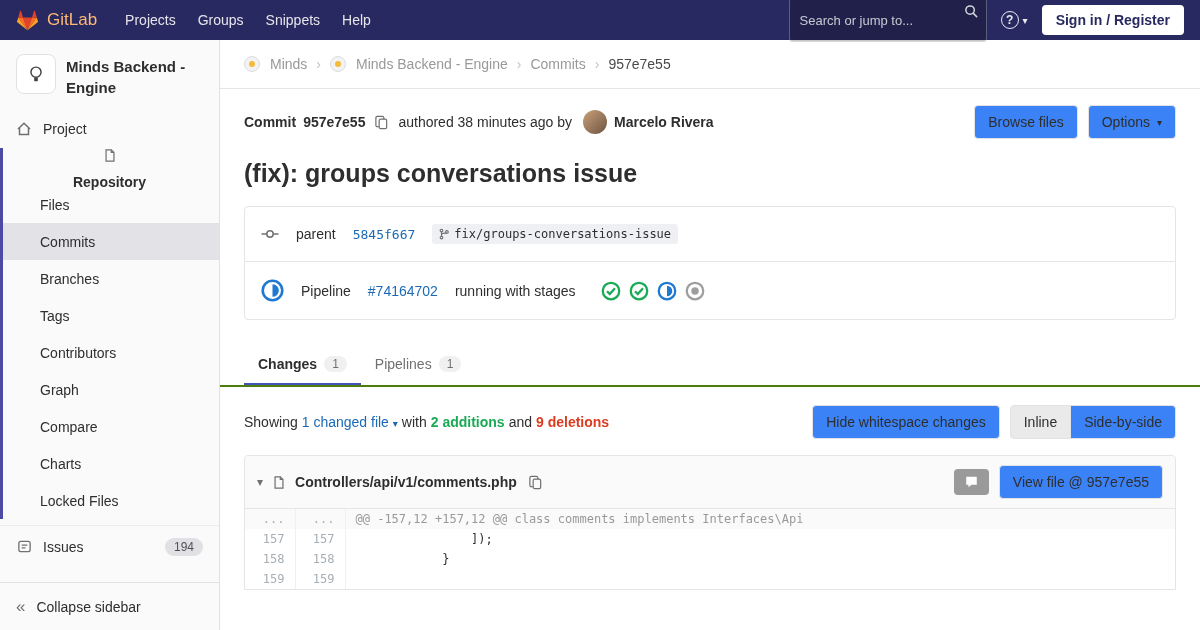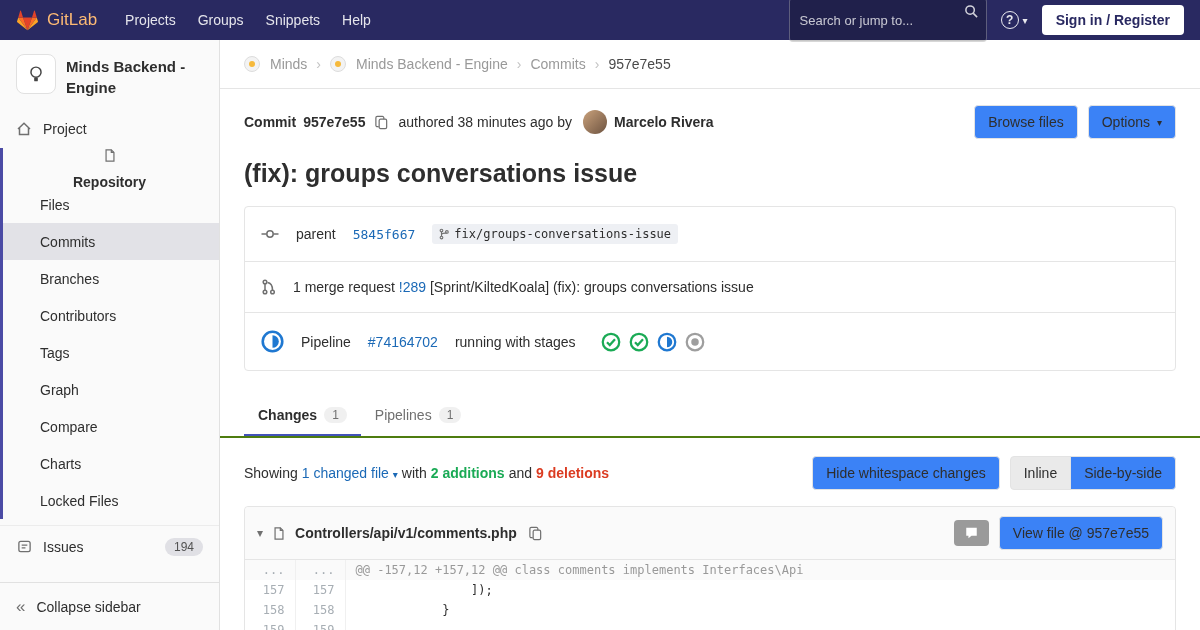--- a/index.html
+++ b/index.html
@@ -164,22 +164,22 @@
         <svg width="14" height="15" viewBox="0 0 16 16" fill="none" stroke="currentColor" stroke-width="1.4">
             <path d="M3.5 1.5 h6 l3 3 v10 h-9 z"></path>
             <path d="M9.5 1.5 v3 h3"></path>
           </svg>
       </span>
       <span>Repository</span>
     </div>
     <div class="sub-item">Files</div>
     <div class="sub-item active">Commits</div>
     <div class="sub-item">Branches</div>
+    <div class="sub-item">Tags</div>
     <div class="sub-item">Contributors</div>
-    <div class="sub-item">Tags</div>
     <div class="sub-item">Graph</div>
     <div class="sub-item">Compare</div>
     <div class="sub-item">Charts</div>
     <div class="sub-item">Locked Files</div>
   </div>
 
   <div class="side-item issues-row">
     <span class="s-icon">
       <svg width="15" height="15" viewBox="0 0 16 16" fill="none" stroke="currentColor" stroke-width="1.4">
           <rect x="2" y="2.5" width="12" height="11" rx="2"></rect>
@@ -257,35 +257,20 @@
         <svg width="10" height="12" viewBox="0 0 12 14" fill="none" stroke="#707070" stroke-width="1.3">
             <circle cx="3" cy="2.8" r="1.6"></circle>
             <circle cx="3" cy="11.2" r="1.6"></circle>
             <circle cx="9.5" cy="4.5" r="1.6"></circle>
             <path d="M3 4.4 v5.2 M3 8 c0 -2.5 4 -1.8 6.5 -2.2"></path>
           </svg>
         <span>fix/groups-conversations-issue</span>
       </span>
     </div>
 
-    <div class="info-row">
-      <span class="row-icon">
-        <svg width="15" height="16" viewBox="0 0 14 16" fill="none" stroke="currentColor" stroke-width="1.5">
-            <circle cx="3.5" cy="3" r="1.8"></circle>
-            <circle cx="3.5" cy="13" r="1.8"></circle>
-            <circle cx="11" cy="13" r="1.8"></circle>
-            <path d="M3.5 4.8 v6.4 M6 3.5 c3.5 0.5 5 2.5 5 7.5"></path>
-          </svg>
-      </span>
-      <span>
-        <span>1 merge request</span>
-        <span class="link">!289</span>
-        <span>[Sprint/KiltedKoala] (fix): groups conversations issue</span>
-      </span>
-    </div>
 
     <div class="info-row">
       <span>
         <svg width="23" height="23" viewBox="0 0 16 16">
             <circle cx="8" cy="8" r="6.8" fill="none" stroke="#1f78d1" stroke-width="1.8"></circle>
             <path d="M8 3.6 a4.4 4.4 0 0 1 0 8.8 z" fill="#1f78d1"></path>
           </svg>
       </span>
       <span>Pipeline</span>
       <span class="link">#74164702</span>

